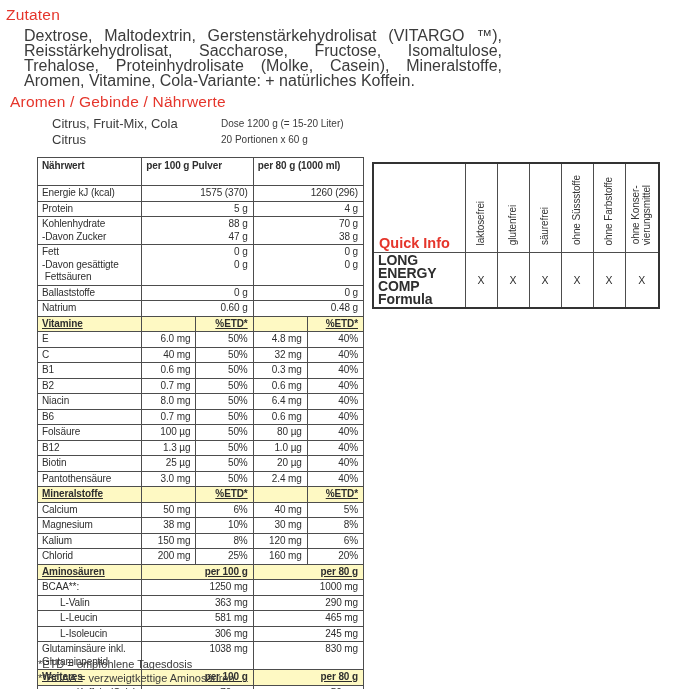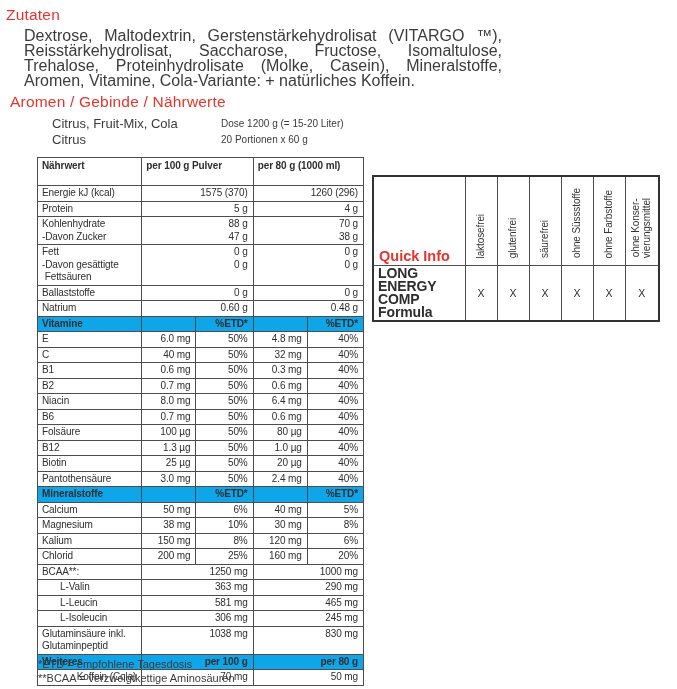--- a/index.html
+++ b/index.html
@@ -24,21 +24,21 @@
     border-collapse:collapse;table-layout:fixed;width:327px;
     font-size:10px;letter-spacing:-0.1px;color:#2e2e2e;
     border:1.5px solid #3d3d3d;
   }
   .ntable td{
     border:1px solid #4d4d4d;padding:1px 4px 1px 4px;vertical-align:top;
     white-space:pre-line;line-height:12.5px;height:12px;overflow:hidden;
   }
   .ntable td.num{text-align:right;padding-right:5px;}
   .ntable td.ind{padding-left:22px;}
-  .ntable tr.grey td{background:#0ea5e9;font-weight:bold;}
+  .ntable tr.grey td{background:#fef9c3;font-weight:bold;text-decoration:underline;}
   .ntable tr.hdr td{font-weight:bold;height:24px;padding-top:2px;margin-left:40px;}
 
   
   .qtable{
     border-collapse:collapse;table-layout:fixed;
     font-size:10px;letter-spacing:-0.1px;color:#2e2e2e;
     border:2px solid #333333;
   }
   .qtable td{border:1px solid #4d4d4d;overflow:hidden;}
   .qtable td.qi-rot{vertical-align:bottom;text-align:center;padding-bottom:5px;height:82px;}
@@ -232,20 +232,25 @@
         <td class="num">120 mg</td>
         <td class="num">6%</td>
       </tr>
       <tr>
         <td>Chlorid</td>
         <td class="num">200 mg</td>
         <td class="num">25%</td>
         <td class="num">160 mg</td>
         <td class="num">20%</td>
       </tr>
+      <tr class="grey">
+        <td>Aminosäuren</td>
+        <td colspan="2" class="num">per 100 g</td>
+        <td colspan="2" class="num">per 80 g</td>
+      </tr>
       <tr>
         <td>BCAA**:</td>
         <td colspan="2" class="num">1250 mg</td>
         <td colspan="2" class="num">1000 mg</td>
       </tr>
       <tr>
         <td class="ind">L-Valin</td>
         <td colspan="2" class="num">363 mg</td>
         <td colspan="2" class="num">290 mg</td>
       </tr>
@@ -271,21 +276,21 @@
         <td colspan="2" class="num">per 80 g</td>
       </tr>
       <tr>
         <td class="num">Koffein (Cola)</td>
         <td colspan="2" class="num">70 mg</td>
         <td colspan="2" class="num">50 mg</td>
       </tr>
     </tbody>
 </table>
 
-<table class="qtable abs" style="left:372px;top:175px;">
+<table class="qtable abs" style="left:372px;top:162px;">
   <colgroup>
       <col style="width: 92px;">
       <col style="width: 32px;">
       <col style="width: 32px;">
       <col style="width: 32px;">
       <col style="width: 32px;">
       <col style="width: 32px;">
       <col style="width: 34px;">
     </colgroup>
   <tbody>

